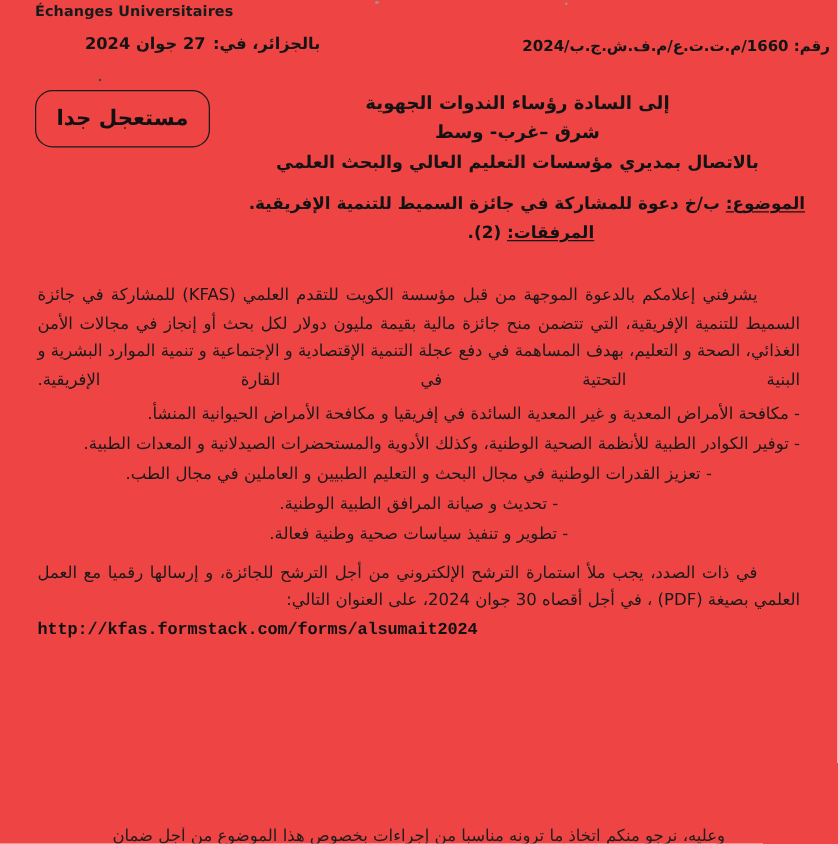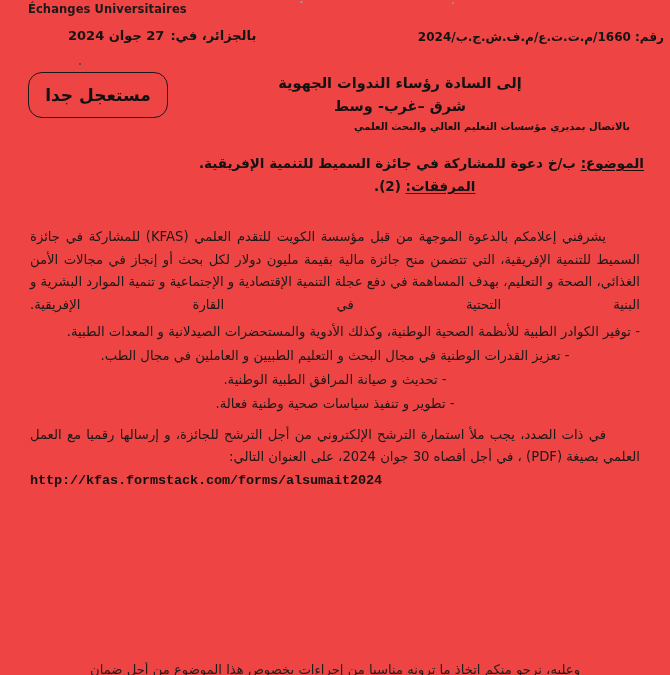--- a/index.html
+++ b/index.html
@@ -80,35 +80,35 @@
     left: 79px;
     top: 63px;
     width: 2px;
     height: 2px;
     background: #444;
     border-radius: 50%;
   }
 
   .addressee-block {
     position: absolute;
-    right: 40px;
+    right: 26px;
     top: 72px;
     width: 460px;
     direction: rtl;
     text-align: center;
   }
   .addressee-line {
     font-family: "DejaVu Sans", sans-serif;
     font-size: 14.5px;
     font-weight: 700;
     color: #131313;
     line-height: 1.62;
     white-space: nowrap;
   }
-  .addressee-line.l3 { font-size: 10px; text-align: right; }
+  .addressee-line.l3 { font-size: 14px; }
 
   
   .subject-block {
     position: absolute;
     right: 26px;
     top: 152px;
     width: 520px;
     direction: rtl;
     text-align: right;
   }
@@ -248,20 +248,21 @@
       <span>(2).</span>
     </div>
   </div>
 
   <div class="body-block">
 
     <p class="para">يشرفني إعلامكم بالدعوة الموجهة من قبل مؤسسة الكويت للتقدم العلمي (KFAS) للمشاركة في جائزة السميط للتنمية الإفريقية، التي تتضمن منح جائزة مالية بقيمة مليون دولار لكل بحث أو إنجاز في مجالات الأمن الغذائي، الصحة و التعليم، بهدف المساهمة في دفع عجلة التنمية الإقتصادية و الإجتماعية و تنمية الموارد البشرية و البنية التحتية في القارة الإفريقية.</p>
 
 
     <ul class="bullets">
+      <li>- مكافحة الأمراض المعدية و غير المعدية السائدة في إفريقيا و مكافحة الأمراض الحيوانية المنشأ.</li>
       <li>- توفير الكوادر الطبية للأنظمة الصحية الوطنية، وكذلك الأدوية والمستحضرات الصيدلانية و المعدات الطبية.</li>
       <li class="centered">- تعزيز القدرات الوطنية في مجال البحث و التعليم الطبيين و العاملين في مجال الطب.</li>
       <li class="centered">- تحديث و صيانة المرافق الطبية الوطنية.</li>
       <li class="centered">- تطوير و تنفيذ سياسات صحية وطنية فعالة.</li>
     </ul>
 
     <p class="para closing last-left">في ذات الصدد، يجب ملأ استمارة الترشح الإلكتروني من أجل الترشح للجائزة، و إرسالها رقميا مع العمل العلمي بصيغة (PDF) ، في أجل أقصاه 30 جوان 2024، على العنوان التالي:</p>
 
     <div class="url-line">http://kfas.formstack.com/forms/alsumait2024</div>
 

